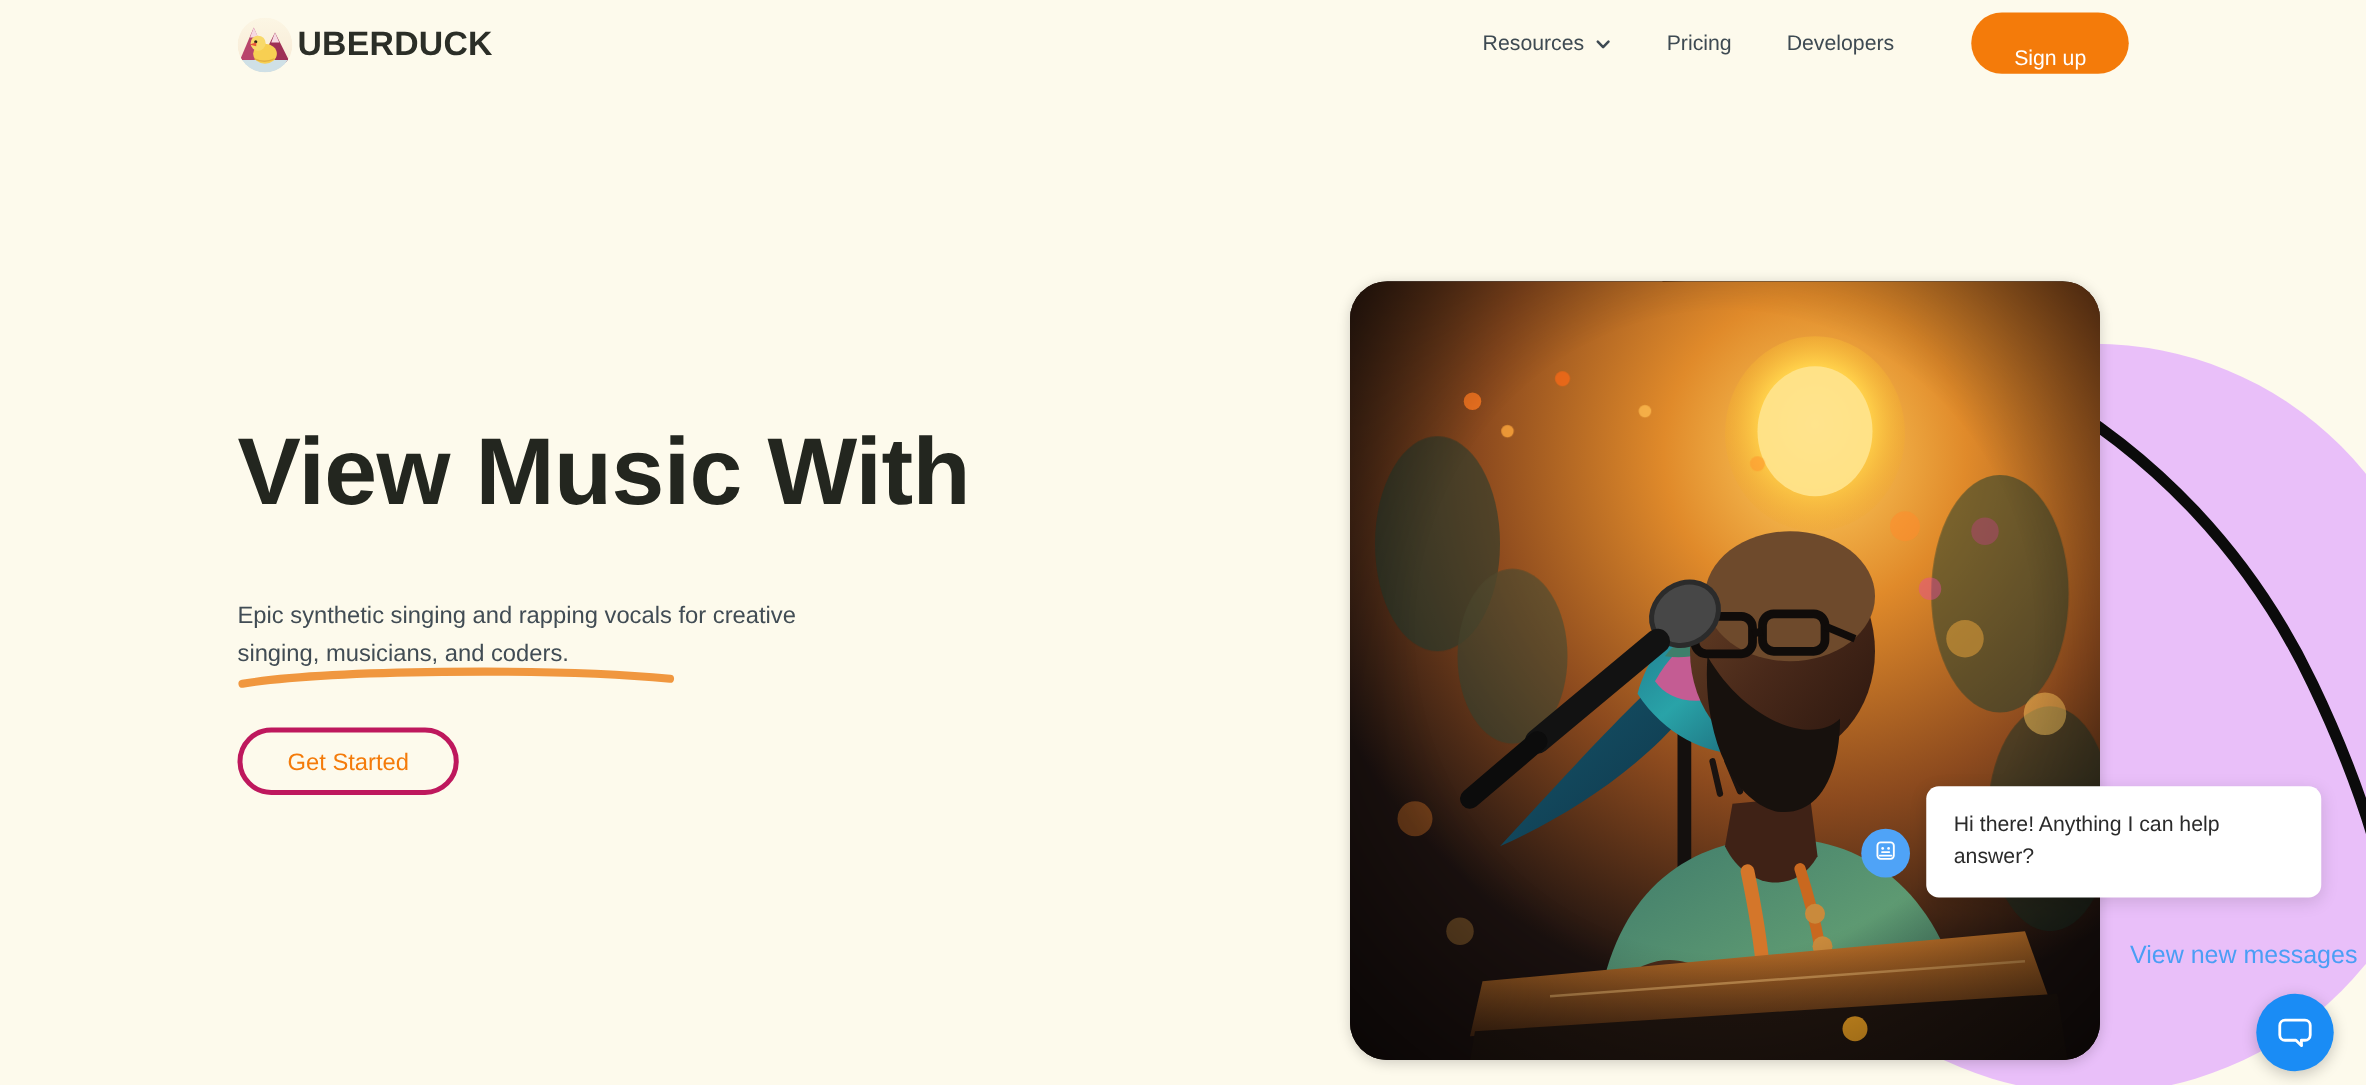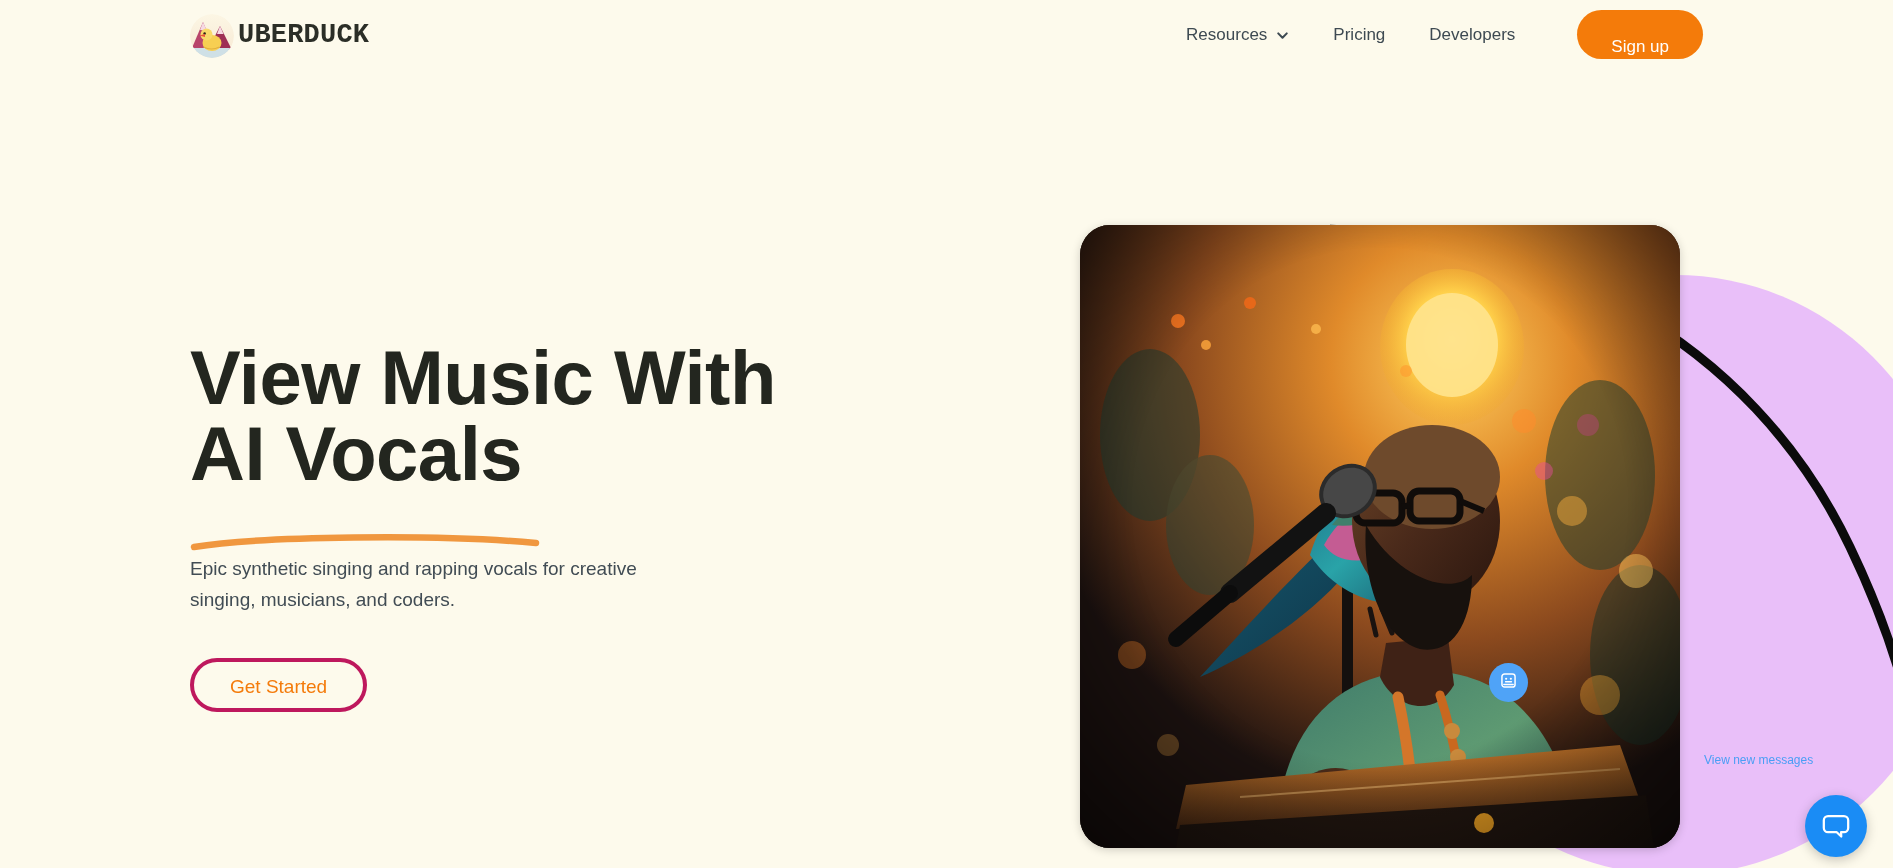--- a/index.html
+++ b/index.html
@@ -43,21 +43,20 @@
     flex: 0 0 auto;
     display: block;
   }
   .brand-name {
     font-size: 27px;
     font-weight: 700;
     letter-spacing: 0.2px;
     color: #2B2E27;
     line-height: 1;
     padding-bottom: 2px;
-    font-family: Liberation Mono, monospace;
   }
 
   .main-nav {
     position: absolute;
     right: 190px;
     top: 10px;
     display: flex;
     align-items: center;
     gap: 0px;
   }
@@ -215,21 +214,21 @@
   }
   .chat-bubble-text {
     font-size: 17px;
     line-height: 1.45;
     color: #2A2A2A;
   }
   .view-new-messages {
     position: absolute;
     left: 1704px;
     top: 753px;
-    font-size: 12px;
+    font-size: 20px;
     color: #4A9EF5;
     text-decoration: none;
     cursor: pointer;
     white-space: nowrap;
   }
   .chat-launcher {
     position: absolute;
     left: 1805px;
     top: 795px;
     width: 62px;
@@ -300,21 +299,20 @@
 
     <button class="signup-btn">Sign up</button>
   </nav>
 </header>
 
 <section class="hero-copy">
 
   <h1 class="hero-title">
     <span>View Music With</span>
     <span class="line2">
-      <span>AI Vocals</span>
       <svg class="squiggle" viewBox="0 0 350 22" aria-hidden="true">
         <path d="M4 16 C 70 5, 250 3, 346 12" fill="none" stroke="#F0973F" stroke-width="6.5" stroke-linecap="round"></path>
       </svg>
     </span>
   </h1>
 
   <p class="hero-sub">Epic synthetic singing and rapping vocals for creative singing, musicians, and coders.</p>
 
   <button class="get-started-btn">Get Started</button>
 </section>
@@ -464,20 +462,23 @@
       <svg viewBox="0 0 24 24" width="21" height="21" aria-hidden="true">
         <rect x="4.5" y="4.5" width="15" height="15" rx="3" fill="none" stroke="#ffffff" stroke-width="1.7"></rect>
         <circle cx="9.3" cy="10" r="1.25" fill="#ffffff"></circle>
         <circle cx="14.7" cy="10" r="1.25" fill="#ffffff"></circle>
         <path d="M8.6 13.4 h6.8" stroke="#ffffff" stroke-width="1.5" stroke-linecap="round"></path>
         <path d="M6.6 16.6 h10.8" stroke="#ffffff" stroke-width="1.5" stroke-linecap="round"></path>
       </svg>
     </span>
   </div>
 
+  <div class="chat-bubble">
+    <div class="chat-bubble-text">Hi there! Anything I can help answer?</div>
+  </div>
 
   <a class="view-new-messages" href="#">View new messages</a>
 
   <button class="chat-launcher">
     <span>
       <svg viewBox="0 0 32 32" width="30" height="30" aria-hidden="true">
         <path d="M7.5 6.5 h17 a4.5 4.5 0 0 1 4.5 4.5 v8.2 a4.5 4.5 0 0 1 -4.5 4.5 h-3.1 l0.2 4.6 -4.8 -4.6 h-9.3 a4.5 4.5 0 0 1 -4.5 -4.5 v-8.2 a4.5 4.5 0 0 1 4.5 -4.5 z" fill="none" stroke="#ffffff" stroke-width="2.4" stroke-linejoin="round"></path>
       </svg>
     </span>
   </button>

